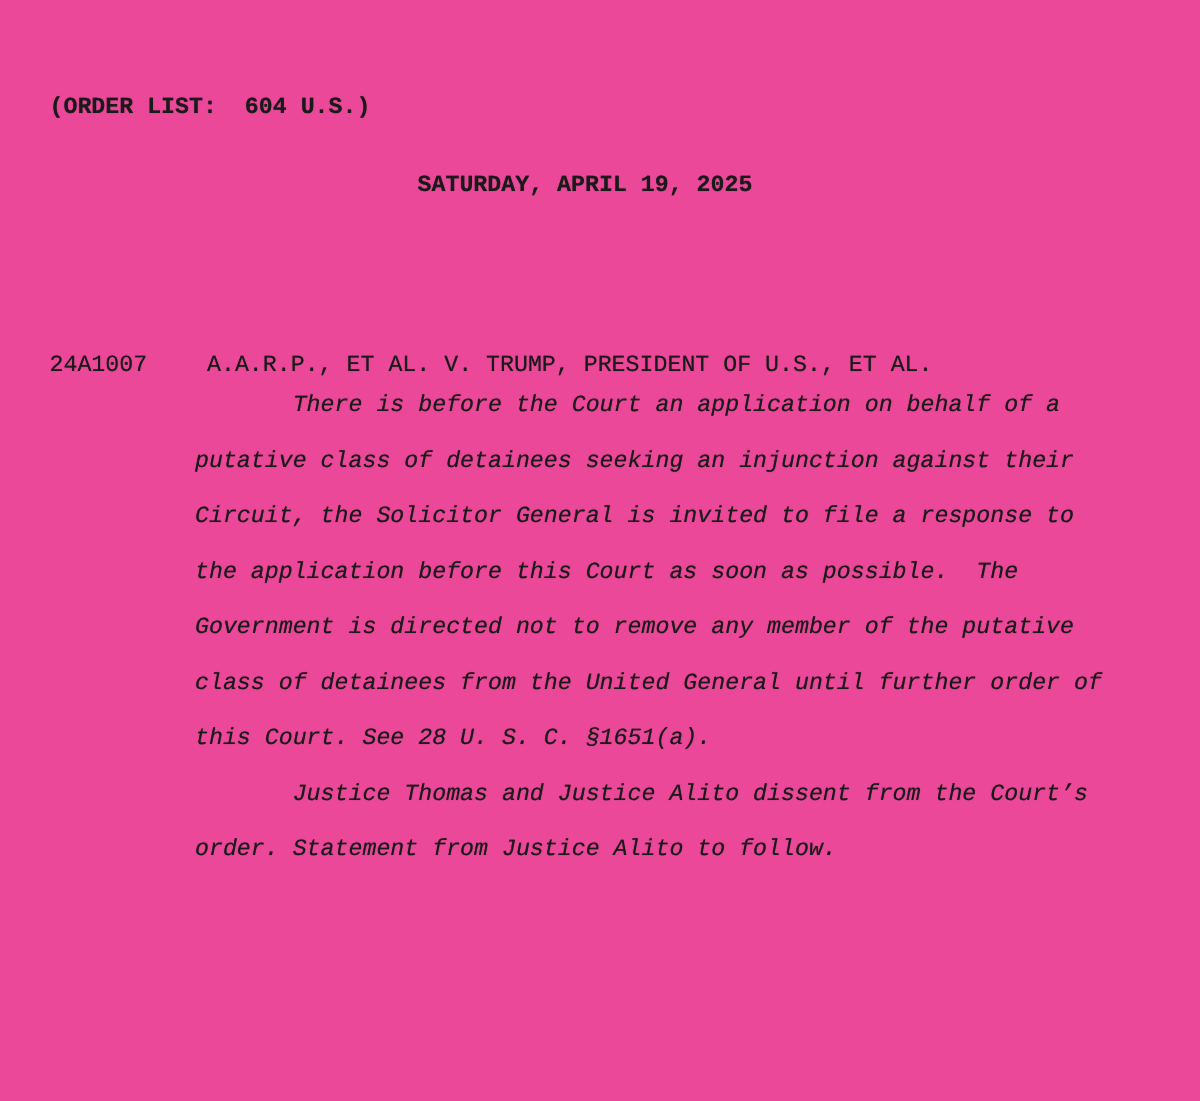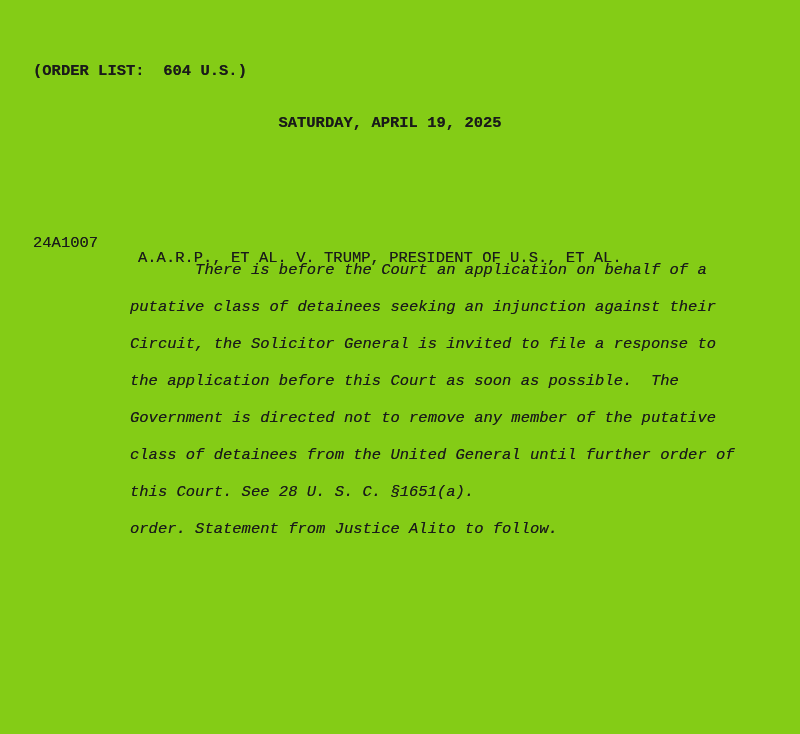--- a/index.html
+++ b/index.html
@@ -9,21 +9,21 @@
   body {
     width: 800px;
     height: 734px;
     background: #ffffff;
     font-family: "Liberation Mono", "DejaVu Sans Mono", monospace;
   }
   .page {
     position: relative;
     width: 800px;
     height: 734px;
-    background: #84cc16;
+    background: #ec4899;
     overflow: hidden;
     color: #1a1a1a;
     font-size: 15.5px;
     
     text-shadow: 0 0 0.6px rgba(26,26,26,0.65);
   }
   .abs {
     position: absolute;
     white-space: pre;
     line-height: 20px;
@@ -45,21 +45,21 @@
   }
   .section-title {
     top: 189px;
   }
   .docket-number {
     left: 33px;
     top: 233px;
   }
   .case-name {
     left: 138px;
-    top: 248px;
+    top: 233px;
   }
   .body-block {
     position: absolute;
     left: 130px;
     top: 252px;
     width: 640px;
   }
   .body-line {
     white-space: pre;
     height: 37px;
@@ -82,16 +82,17 @@
   <div class="abs case-name">A.A.R.P., ET AL. V. TRUMP, PRESIDENT OF U.S., ET AL.</div>
 
   <div class="body-block">
     <div class="body-line">       There is before the Court an application on behalf of a</div>
     <div class="body-line">putative class of detainees seeking an injunction against their</div>
     <div class="body-line">Circuit, the Solicitor General is invited to file a response to</div>
     <div class="body-line">the application before this Court as soon as possible.  The</div>
     <div class="body-line">Government is directed not to remove any member of the putative</div>
     <div class="body-line">class of detainees from the United General until further order of</div>
     <div class="body-line">this Court. See 28 U. S. C. §1651(a).</div>
+    <div class="body-line">       Justice Thomas and Justice Alito dissent from the Court’s</div>
     <div class="body-line">order. Statement from Justice Alito to follow.</div>
   </div>
 
 </div>
 
 </body></html>

